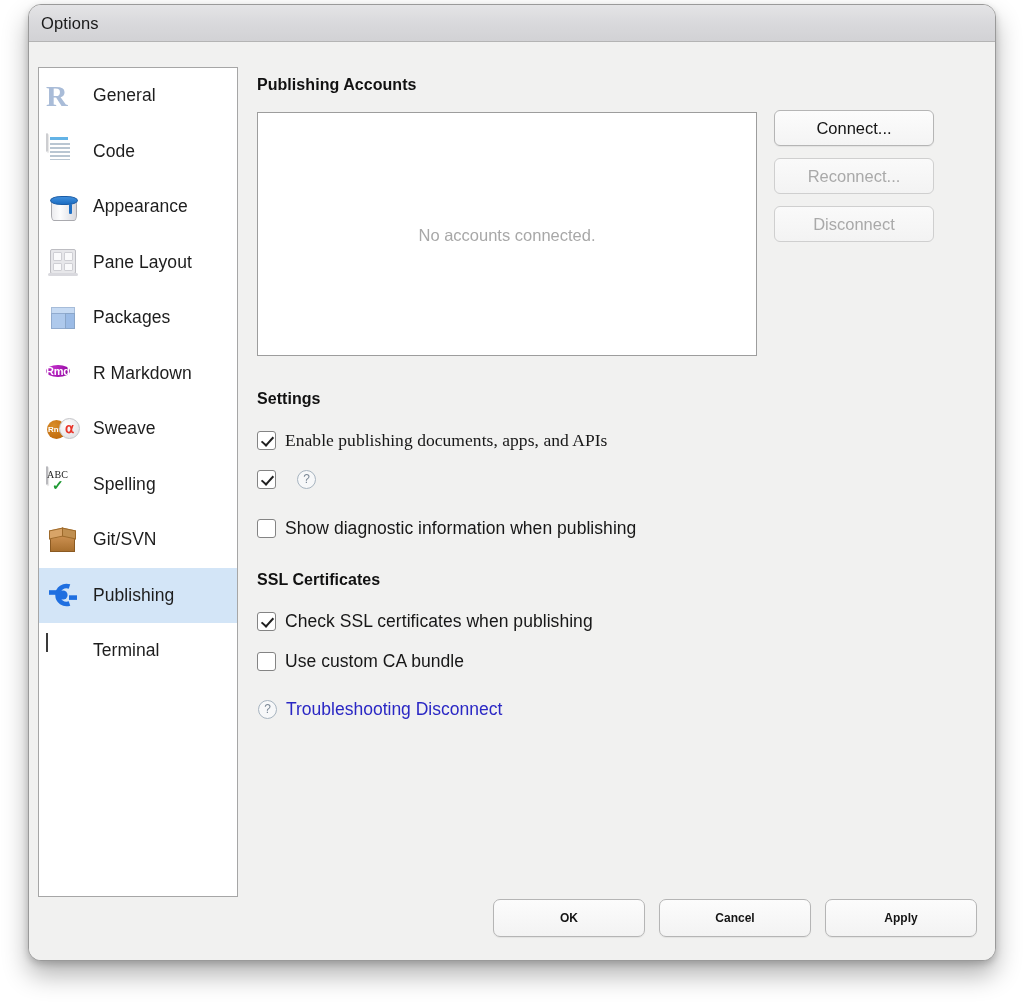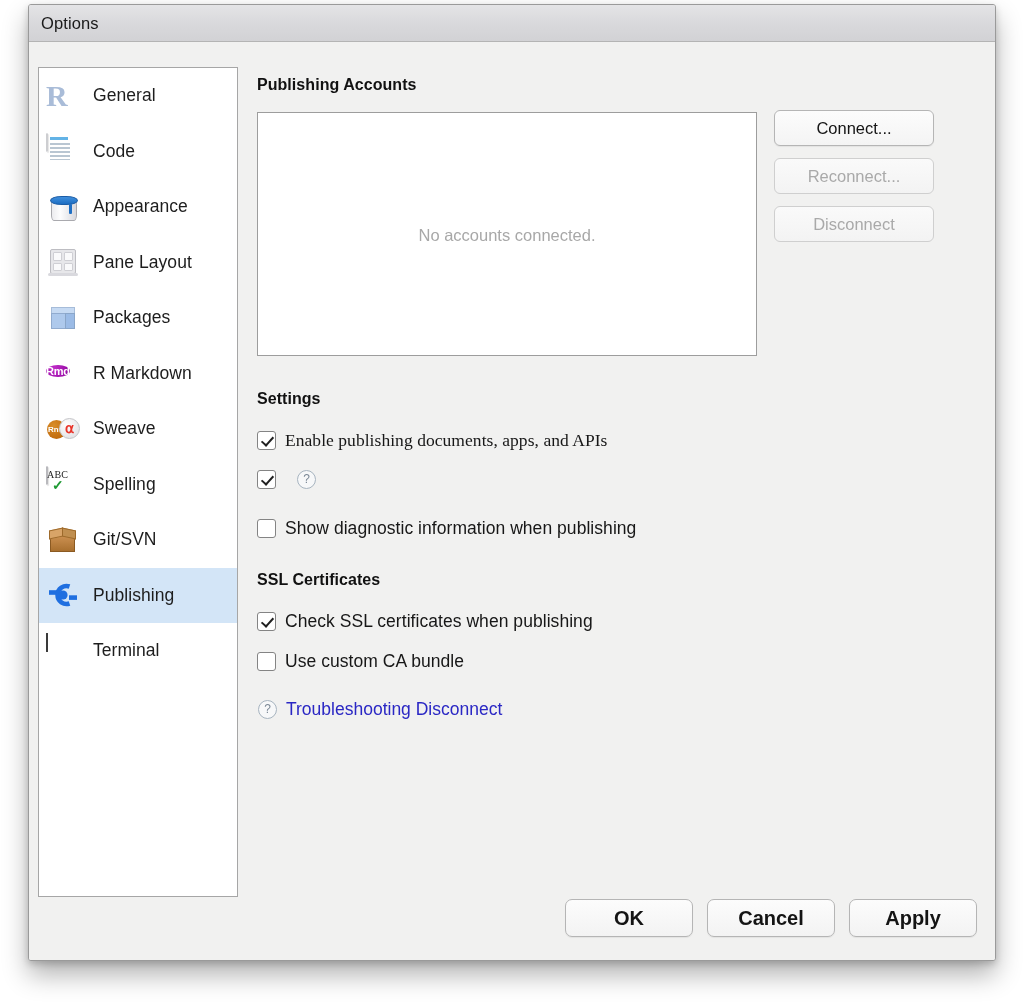--- a/index.html
+++ b/index.html
@@ -22,21 +22,21 @@
 
   
   .dialog {
     position: absolute;
     left: 28px;
     top: 4px;
     width: 968px;
     height: 957px;
     background: #f1f1f0;
     border: 1px solid #9a9a9a;
-    border-radius: 3px;
+    border-radius: 13px;
     box-shadow: 0 14px 26px rgba(0,0,0,0.30), 0 3px 7px rgba(0,0,0,0.18);
     box-sizing: border-box;
     overflow: hidden;
   }
 
   .titlebar {
     position: relative;
     height: 37px;
     background: linear-gradient(to bottom, #e4e4e6 0%, #d9d9dc 50%, #d2d2d5 100%);
     border-bottom: 1px solid #b4b4b4;
@@ -422,27 +422,27 @@
 
   
   .footer {
     position: absolute;
     right: 18px;
     bottom: 24px;
     display: flex;
     gap: 14px;
   }
   .fbtn {
-    width: 128px;
+    width: 152px;
     height: 38px;
     background: linear-gradient(to bottom, #fcfcfc 0%, #f3f3f3 100%);
     border: 1px solid #b5b5b5;
     border-radius: 7px;
     font-family: "Liberation Sans", sans-serif;
-    font-size: 20px;
+    font-size: 12px;
     font-weight: bold;
     color: #141414;
     box-shadow: 0 1px 1px rgba(0,0,0,0.06);
     cursor: default;
     padding: 0;
   }
 </style>
 </head>
 <body>
 

